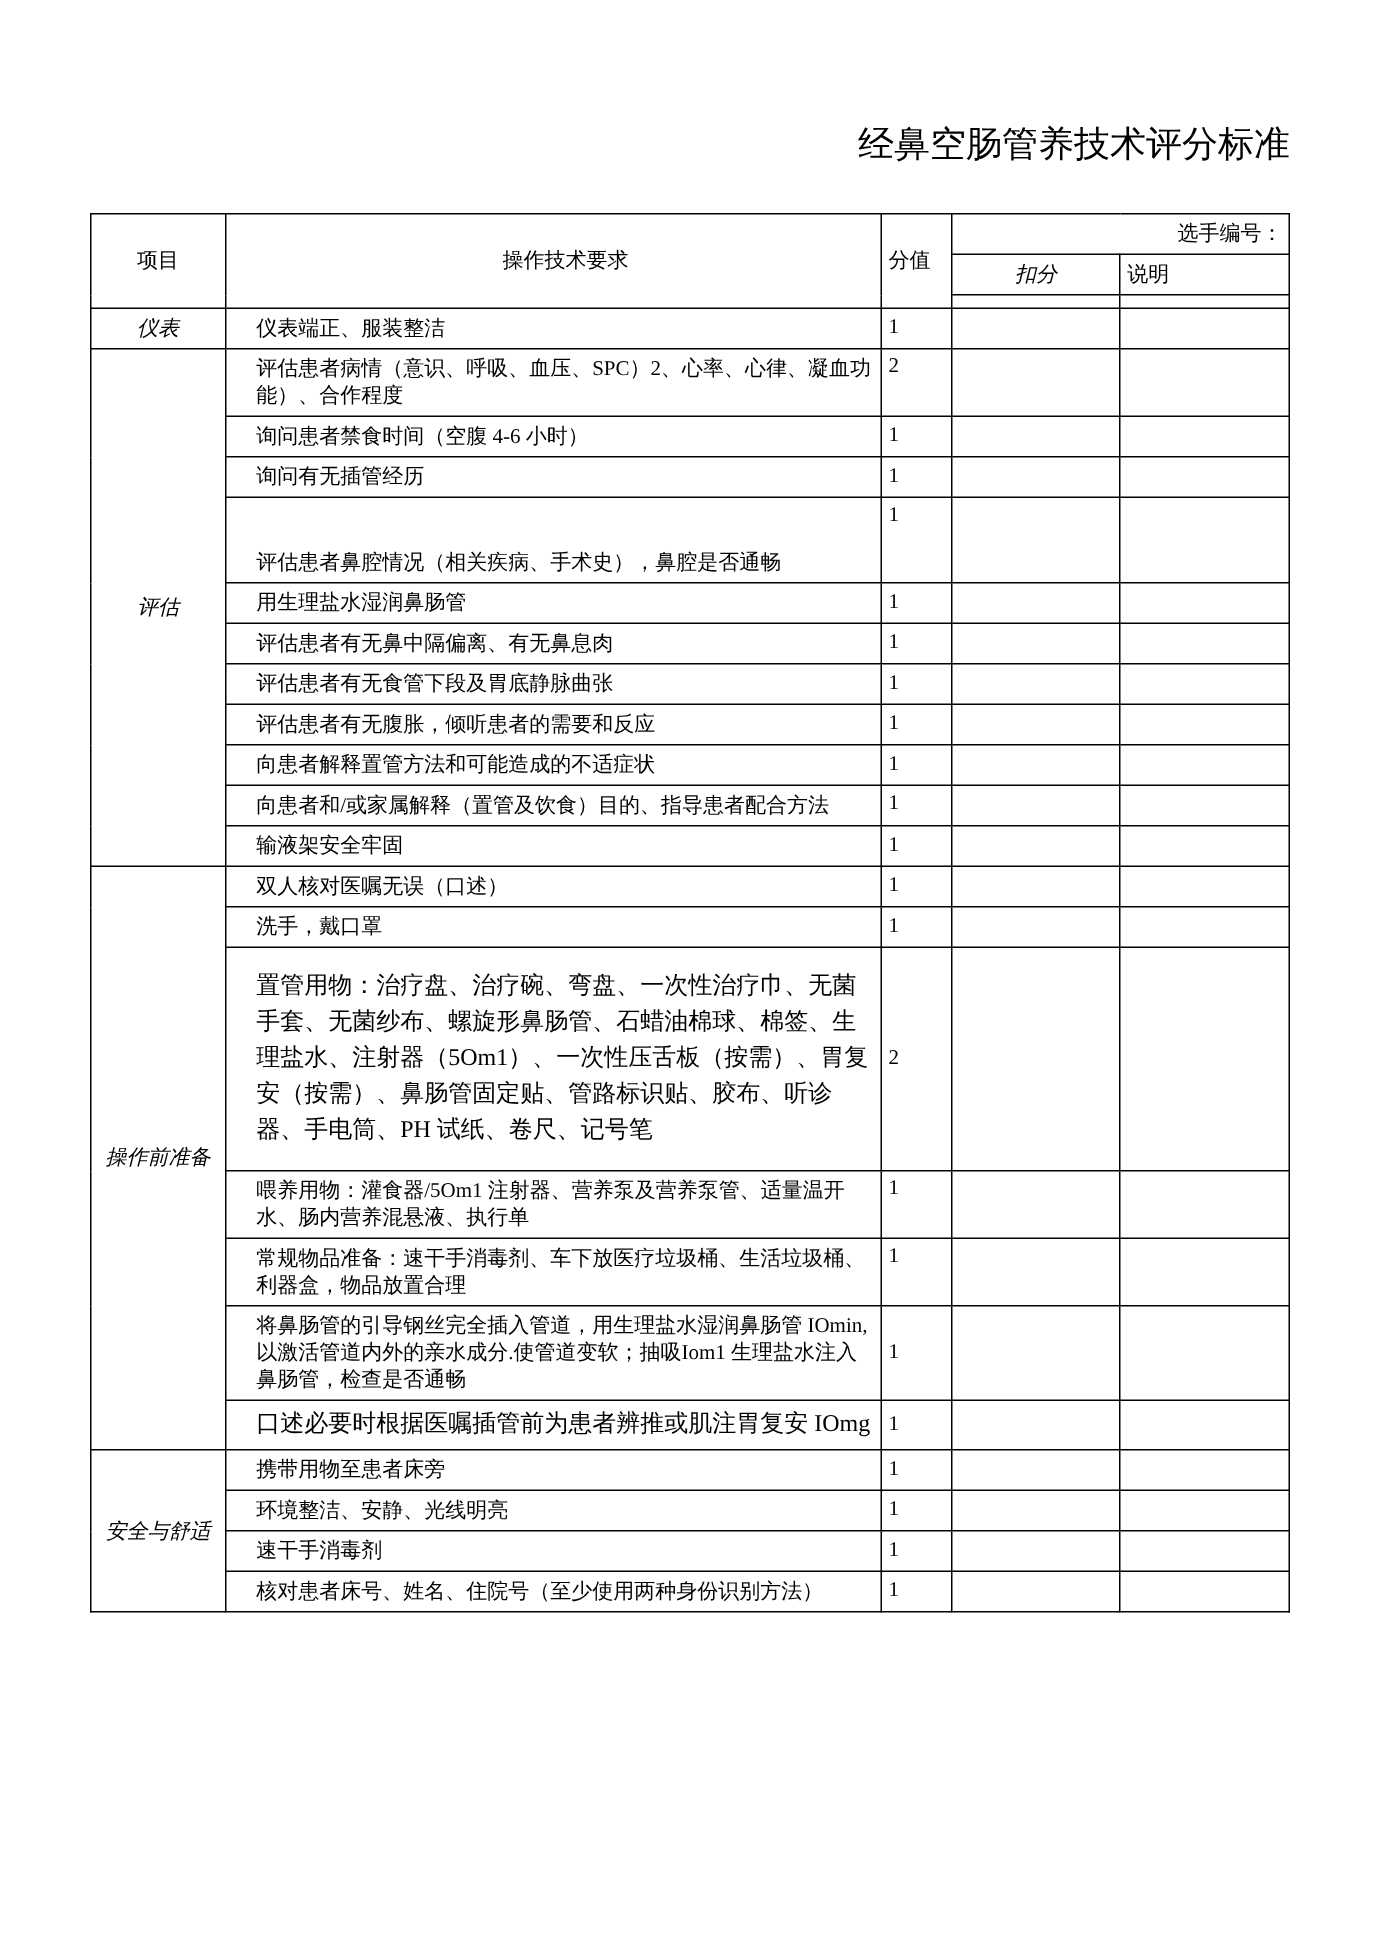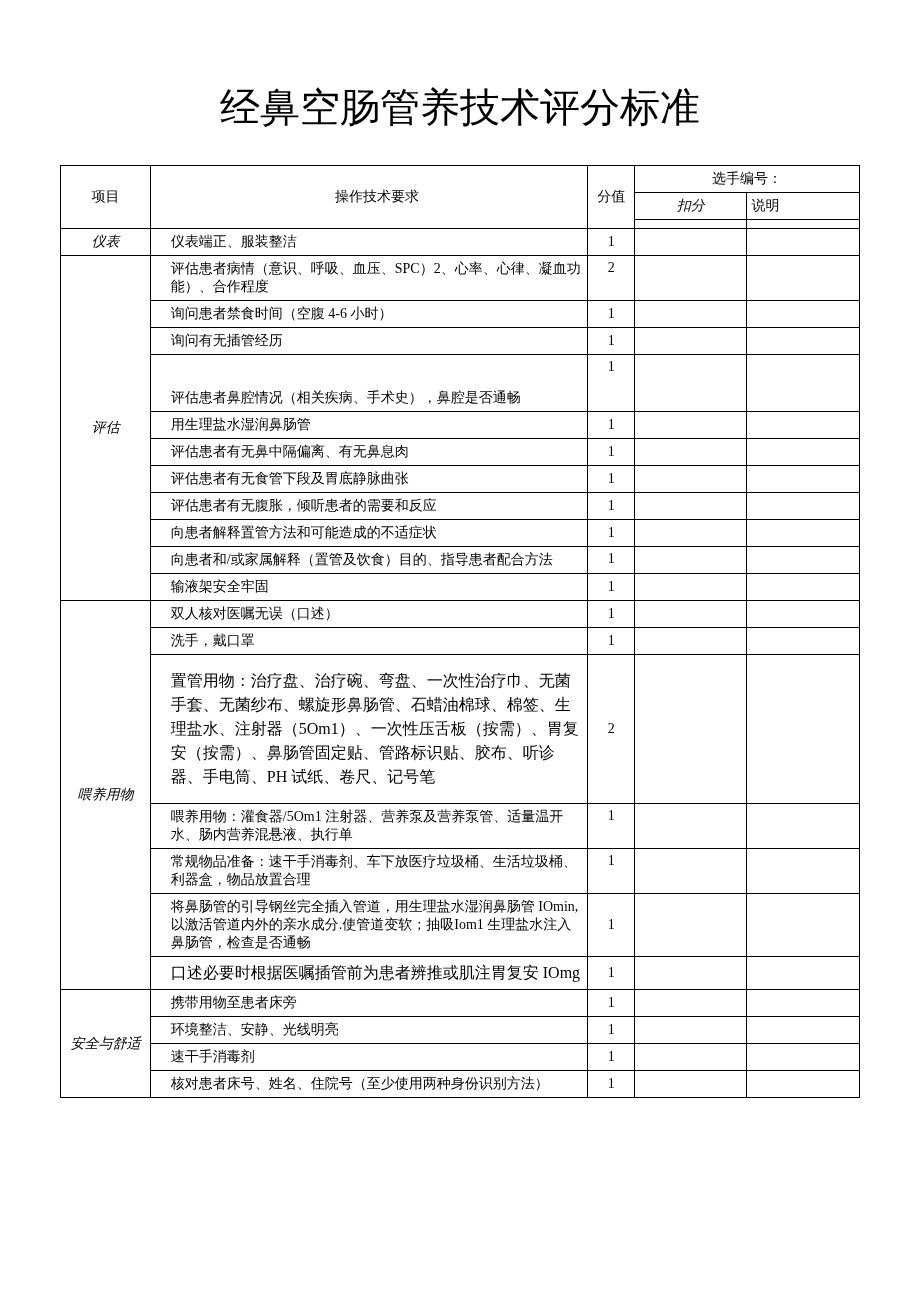--- a/index.html
+++ b/index.html
@@ -6,22 +6,22 @@
     font-family: "SimSun", "宋体", serif;
     background: #fff;
     margin: 0;
     padding: 40px 60px;
     width: 920px;
     box-sizing: border-box;
     color: #000;
   }
   h1 {
     font-family: Liberation Serif, serif;
-    text-align: center;
-    font-size: 40px;
+    text-align: right;
+    font-size: 24px;
     font-weight: normal;
     margin: 40px 0 30px 0;
   }
   table {
     border-collapse: collapse;
     width: 100%;
     font-size: 14px;
   }
   td, th {
     border: 1px solid #000;
@@ -33,21 +33,20 @@
     text-align: center;
     margin-left: 20px;
   }
   .col-req {
     width: 360px;
     text-align: left;
     padding-left: 20px;
   }
   .col-score {
     width: 32px;
-    text-align: center;
   }
   .col-deduct {
     width: 90px;
     text-align: center;
     font-style: italic;
   }
   .col-note {
     width: 90px;
   }
   .small-text {
@@ -63,21 +62,21 @@
 <body>
 
 <h1>经鼻空肠管养技术评分标准</h1>
 
 <table>
   <tbody>
       <tr>
     <td class="col-cat" rowspan="3">项目</td>
     <td class="col-req" rowspan="3" style="text-align:center">操作技术要求</td>
     <td class="col-score" rowspan="3">分值</td>
-    <td colspan="2" style="text-align:center">选手编号：</td>
+    <td colspan="2" style="text-align:right">选手编号：</td>
   </tr>
   <tr>
     <td class="col-deduct">扣分</td>
     <td class="col-note">说明</td>
   </tr>
   <tr>
     <td class="col-deduct"></td>
     <td class="col-note"></td>
   </tr>
 
@@ -151,21 +150,21 @@
     <td></td>
   </tr>
   <tr>
     <td class="col-req">输液架安全牢固</td>
     <td class="col-score">1</td>
     <td></td>
     <td></td>
   </tr>
 
   <tr>
-    <td class="cat-cell" rowspan="7">喂养用物</td>
+    <td class="cat-cell" rowspan="7">操作前准备</td>
     <td class="col-req">双人核对医嘱无误（口述）</td>
     <td class="col-score">1</td>
     <td></td>
     <td></td>
   </tr>
   <tr>
     <td class="col-req">洗手，戴口罩</td>
     <td class="col-score">1</td>
     <td></td>
     <td></td>

